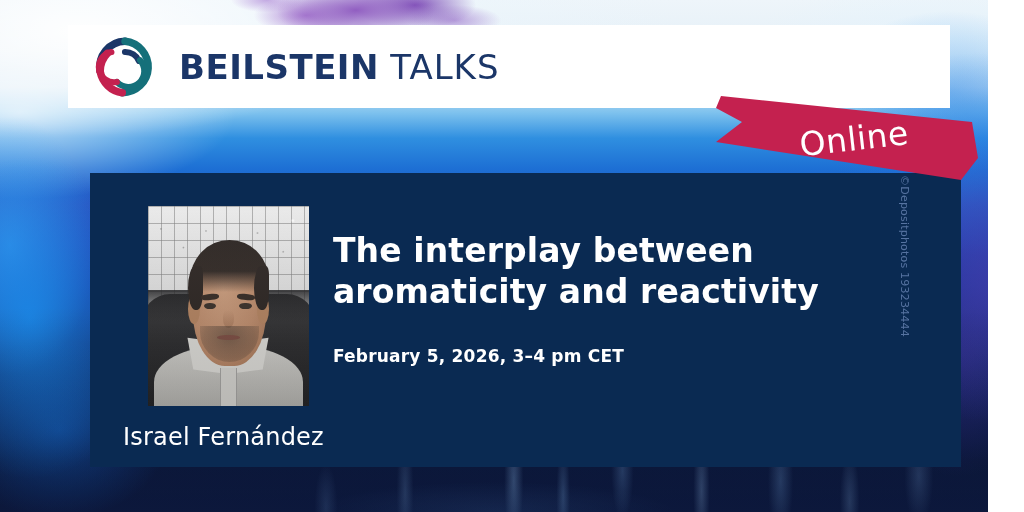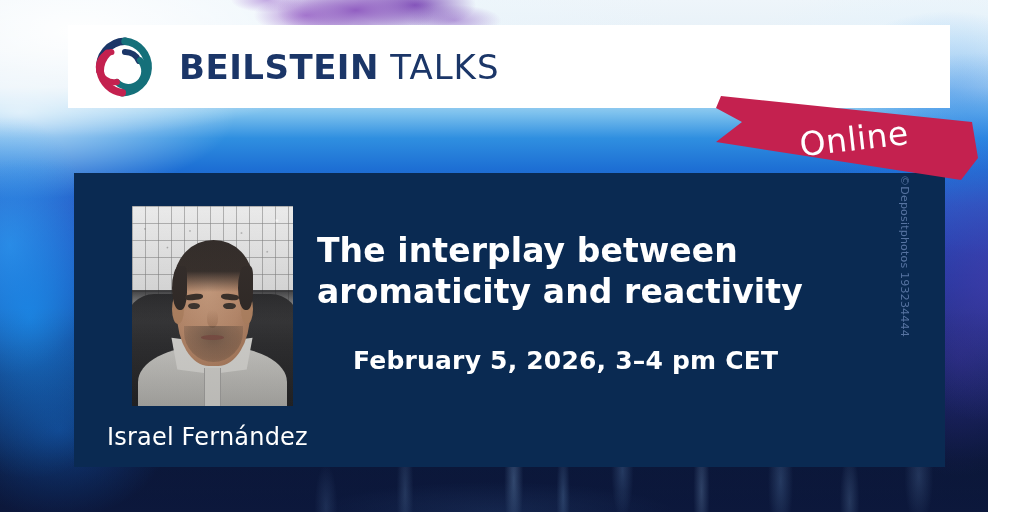--- a/index.html
+++ b/index.html
@@ -155,21 +155,21 @@
     font-size: 33px;
     font-weight: 400;
     letter-spacing: 0.5px;
     padding-left: 14px;
     padding-top: 2px;
   }
 
   
   #content-panel {
     position: absolute;
-    left: 74px;
+    left: 90px;
     top: 173px;
     width: 871px;
     height: 294px;
     background: #0a2a52;
     z-index: 6;
   }
 
   
   #speaker-photo {
     position: absolute;
@@ -322,24 +322,23 @@
     font-size: 33px;
     font-weight: 700;
     line-height: 1.24;
     letter-spacing: 0.1px;
   }
   #talk-date {
     position: absolute;
     left: 243px;
     top: 173px;
     color: #ffffff;
-    font-size: 25px;
+    font-size: 17px;
     font-weight: 700;
     letter-spacing: 0.2px;
-    margin-left: 36px;
   }
   #speaker-name {
     position: absolute;
     left: 33px;
     top: 250px;
     color: #ffffff;
     font-size: 24px;
     font-weight: 400;
     letter-spacing: 0.2px;
     text-align: center;

